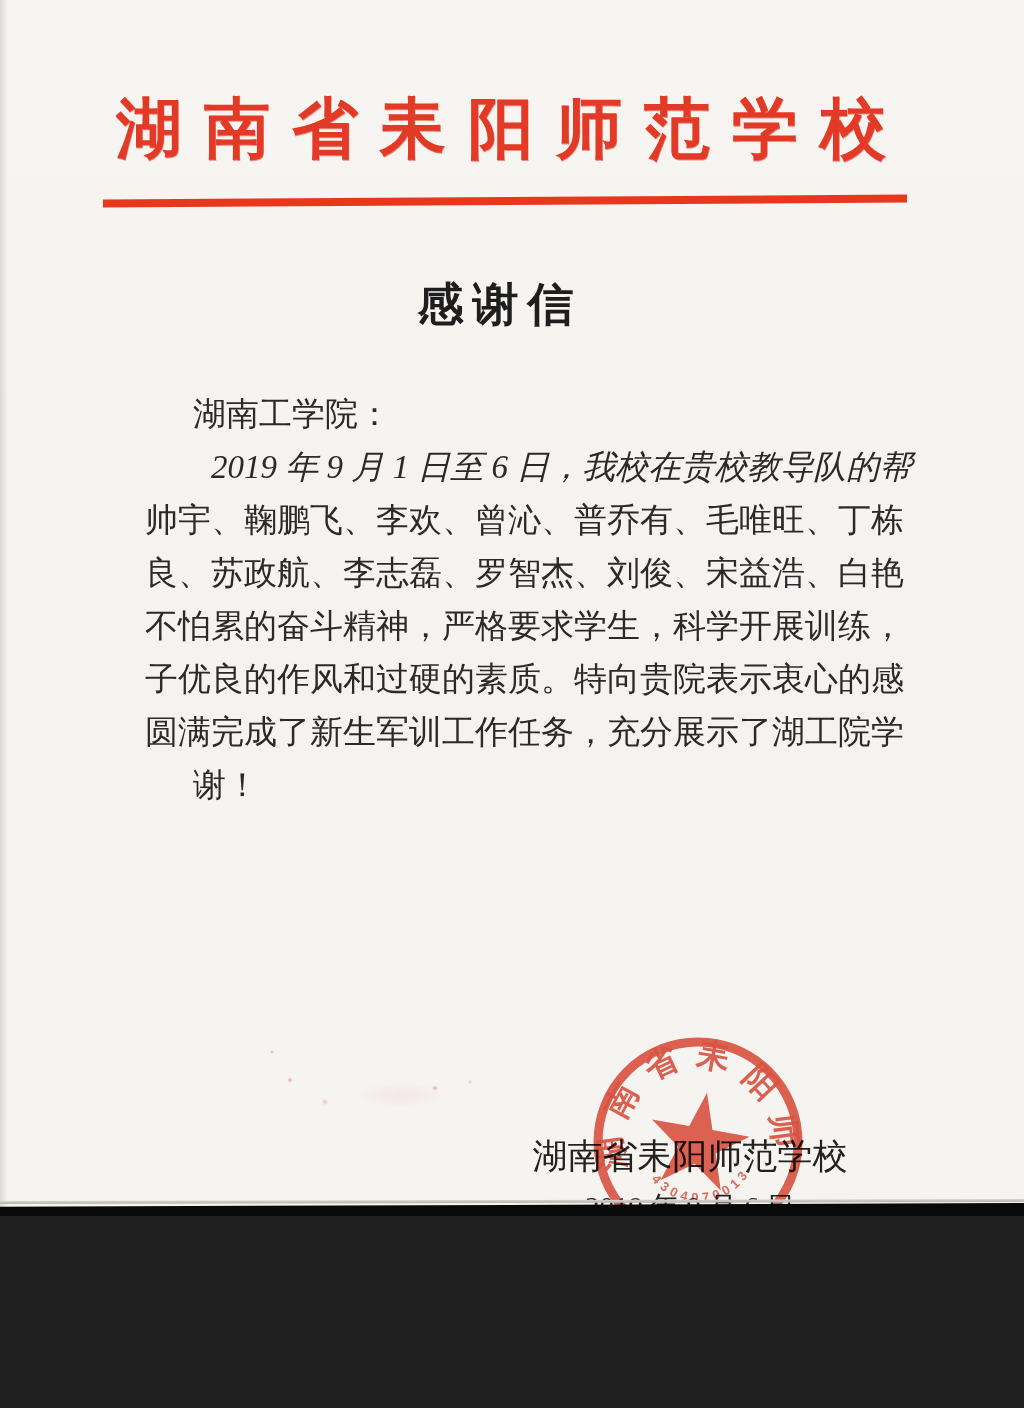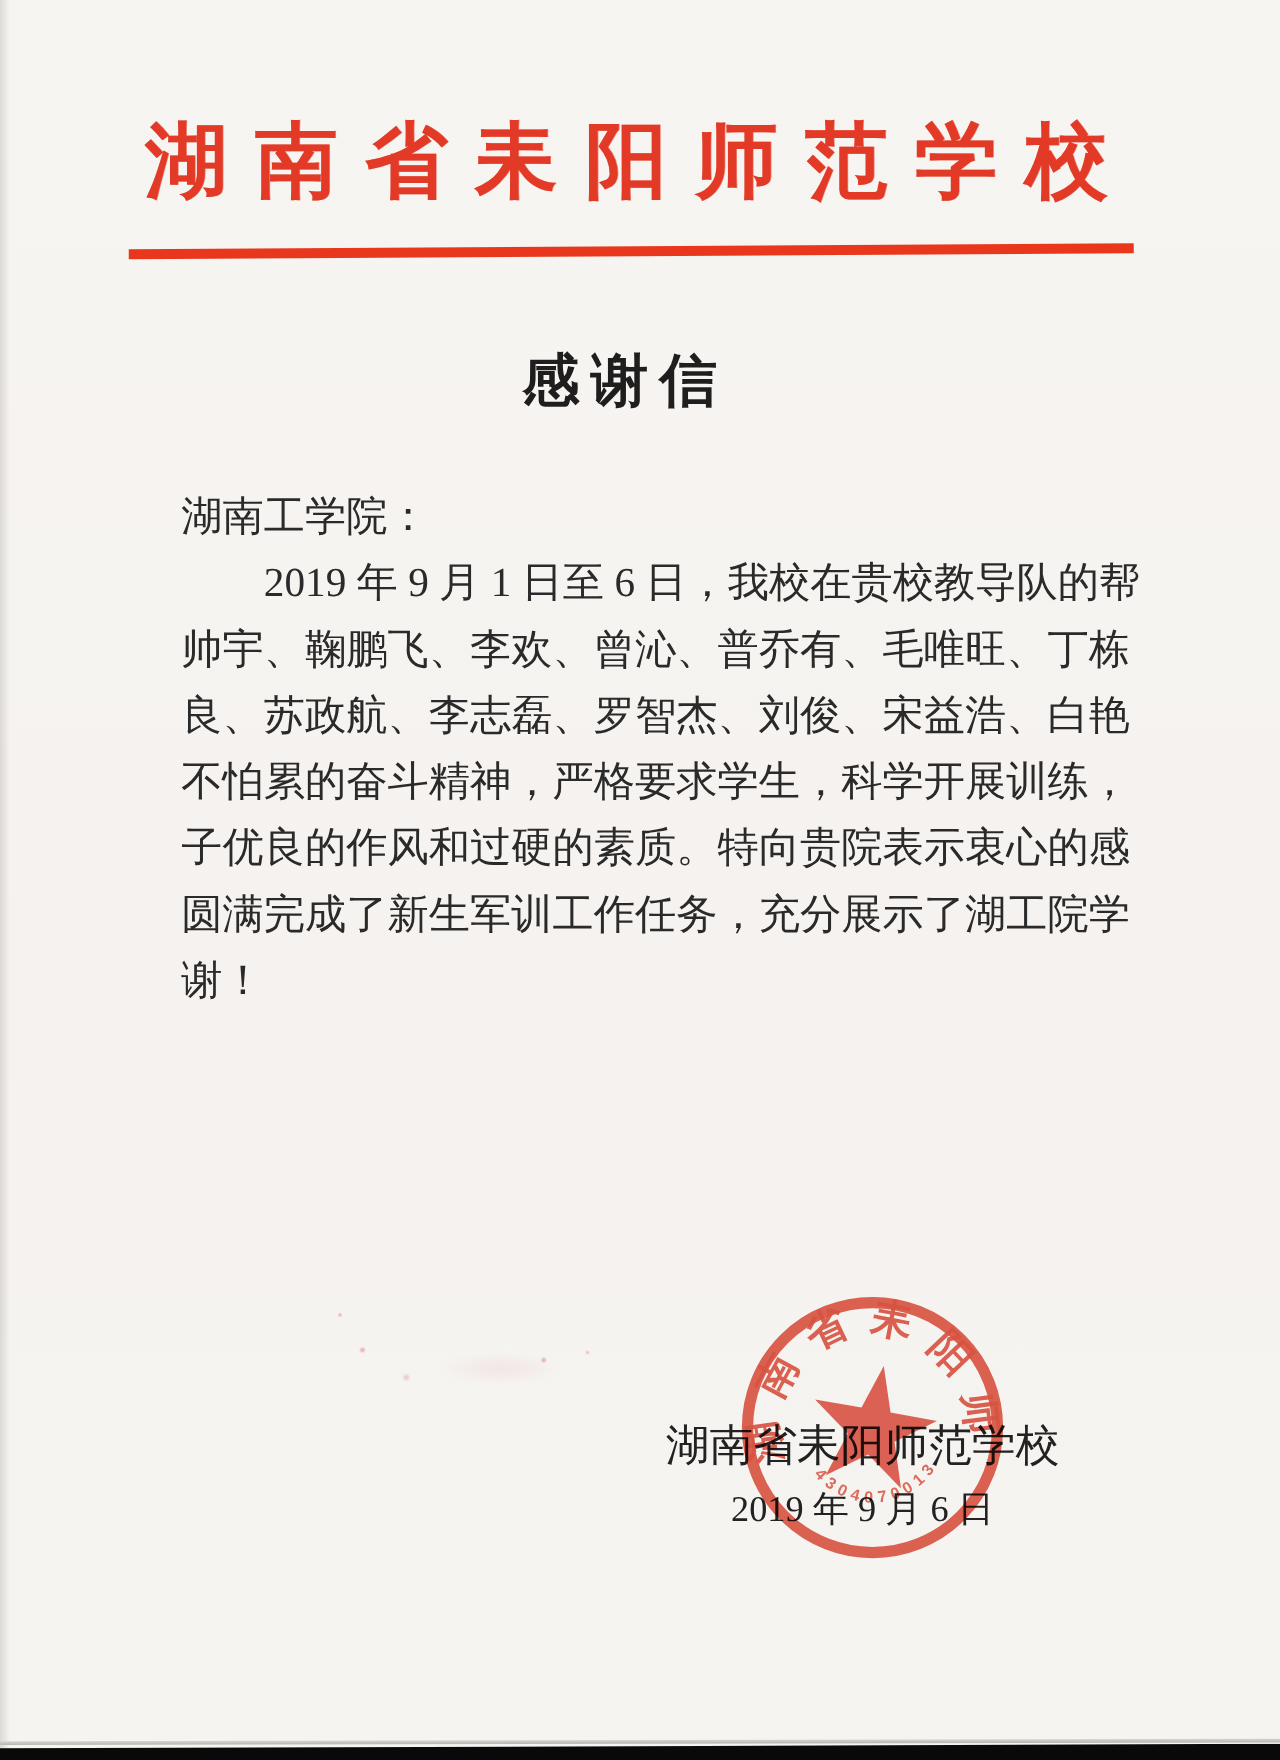--- a/index.html
+++ b/index.html
@@ -1,20 +1,20 @@
 <!DOCTYPE html>
 <html><head>
 <meta charset="utf-8">
 <style>
   html, body { margin: 0; padding: 0; }
   body { width: 1024px; height: 1408px; overflow: hidden; background: #202020; }
   .page {
     position: relative;
     width: 1024px;
-    height: 1408px;
+    height: 1216px;
     background: linear-gradient(180deg, #f7f5f2 0%, #f5f2ef 55%, #f6f4f1 100%);
     overflow: hidden;
     font-family: "Liberation Serif", "DejaVu Serif", serif;
   }
 
   
   .letterhead {
     position: absolute;
     top: 84px; left: 0; width: 100%;
     text-align: center;
@@ -56,22 +56,22 @@
     line-height: 53px;
     color: #2a2a2a;
   }
   .letter-body .line {
     height: 53px;
     white-space: nowrap;
     text-align: justify;
     text-align-last: justify;
     text-justify: inter-character;
   }
-  .letter-body .line.left { text-align: left; text-align-last: left; }
-  .letter-body .line.indent { padding-left: 66px; }
+  .letter-body .line.left { text-align: left; text-align-last: left; margin-left: 48px; }
+  .letter-body .line.indent { padding-left: 66px; font-style: italic; }
 
   
   .signature-name {
     position: absolute;
     left: 520px; top: 1133px; width: 340px;
     text-align: center;
     font-size: 35px;
     color: #222;
     white-space: nowrap;
   }

